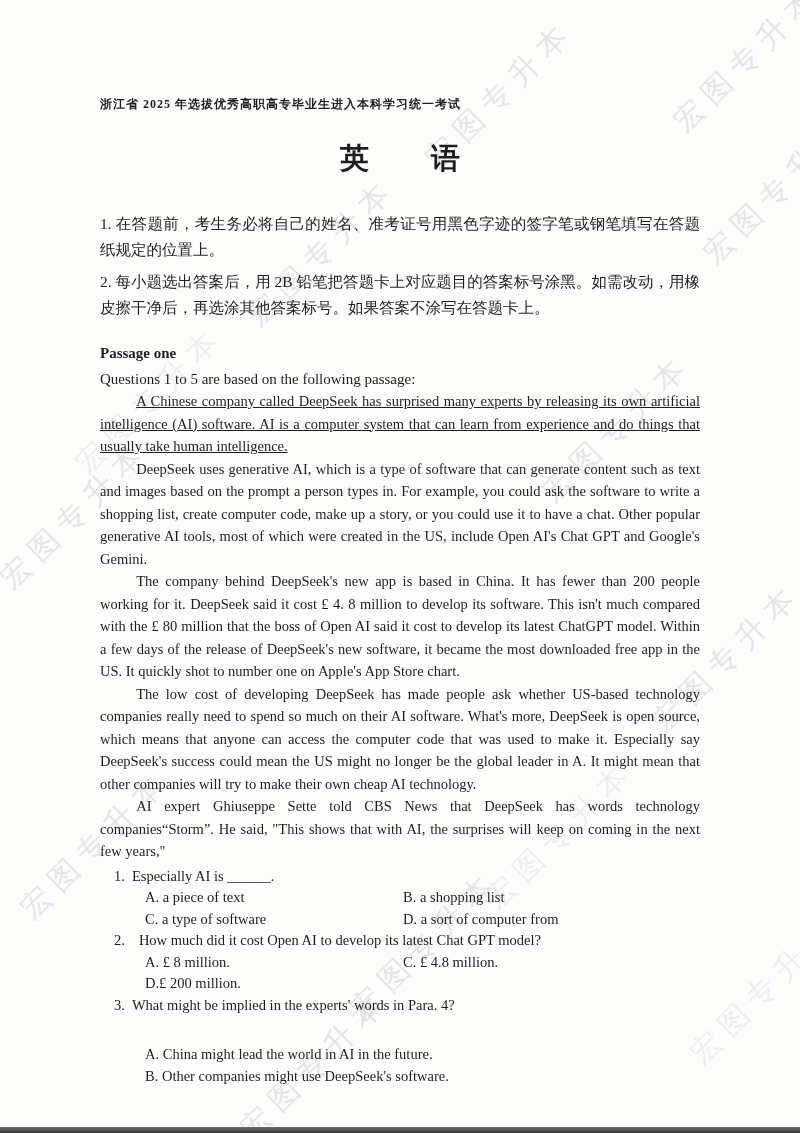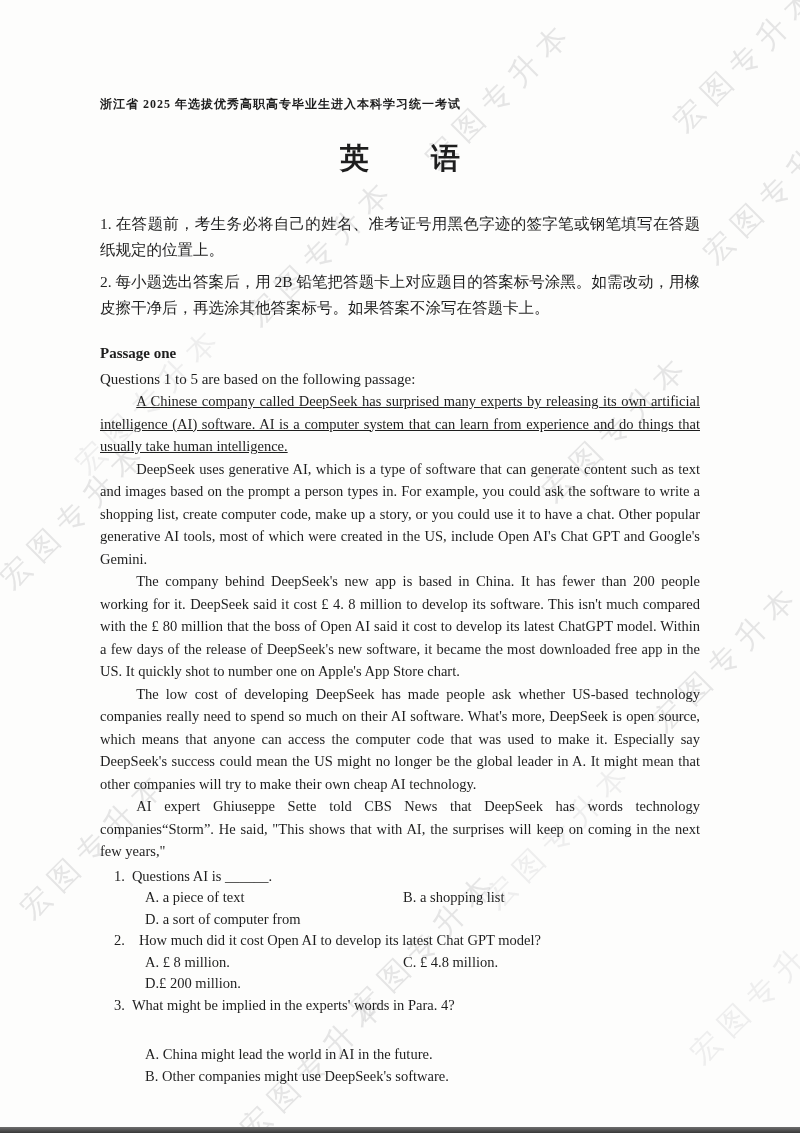--- a/index.html
+++ b/index.html
@@ -132,25 +132,26 @@
     <p class="para">A Chinese company called DeepSeek has surprised many experts by releasing its own artificial intelligence (AI) software. AI is a computer system that can learn from experience and do things that usually take human intelligence.</p>
     <p class="para">DeepSeek uses generative AI, which is a type of software that can generate content such as text and images based on the prompt a person types in. For example, you could ask the software to write a shopping list, create computer code, make up a story, or you could use it to have a chat. Other popular generative AI tools, most of which were created in the US, include Open AI's Chat GPT and Google's Gemini.</p>
     <p class="para">The company behind DeepSeek's new app is based in China. It has fewer than 200 people working for it. DeepSeek said it cost £ 4. 8 million to develop its software. This isn't much compared with the £ 80 million that the boss of Open AI said it cost to develop its latest ChatGPT model. Within a few days of the release of DeepSeek's new software, it became the most downloaded free app in the US. It quickly shot to number one on Apple's App Store chart.</p>
     <p class="para">The low cost of developing DeepSeek has made people ask whether US-based technology companies really need to spend so much on their AI software. What's more, DeepSeek is open source, which means that anyone can access the computer code that was used to make it. Especially say DeepSeek's success could mean the US might no longer be the global leader in A. It might mean that other companies will try to make their own cheap AI technology.</p>
     <p class="para">AI expert Ghiuseppe Sette told CBS News that DeepSeek has words technology companies“Storm”. He said, "This shows that with AI, the surprises will keep on coming in the next few years,"</p>
 
     <div class="questions">
 
       <div class="question q1">
         <div class="q-line">
-          <span class="q-num">1.</span><span class="q-text">Questions AI is ______.</span>
+          <span class="q-num">1.</span><span class="q-text">Especially AI is ______.</span>
         </div>
         <div class="options two-col">
           <span class="opt">A. a piece of text</span>
           <span class="opt">B. a shopping list</span>
+          <span class="opt">C. a type of software</span>
           <span class="opt">D. a sort of computer from</span>
         </div>
       </div>
 
       <div class="question q2">
         <div class="q-line">
           <span class="q-num">2.</span><span class="q-text">How much did it cost Open AI to develop its latest Chat GPT model?</span>
         </div>
         <div class="options two-col">
           <span class="opt">A. £ 8 million.</span>

